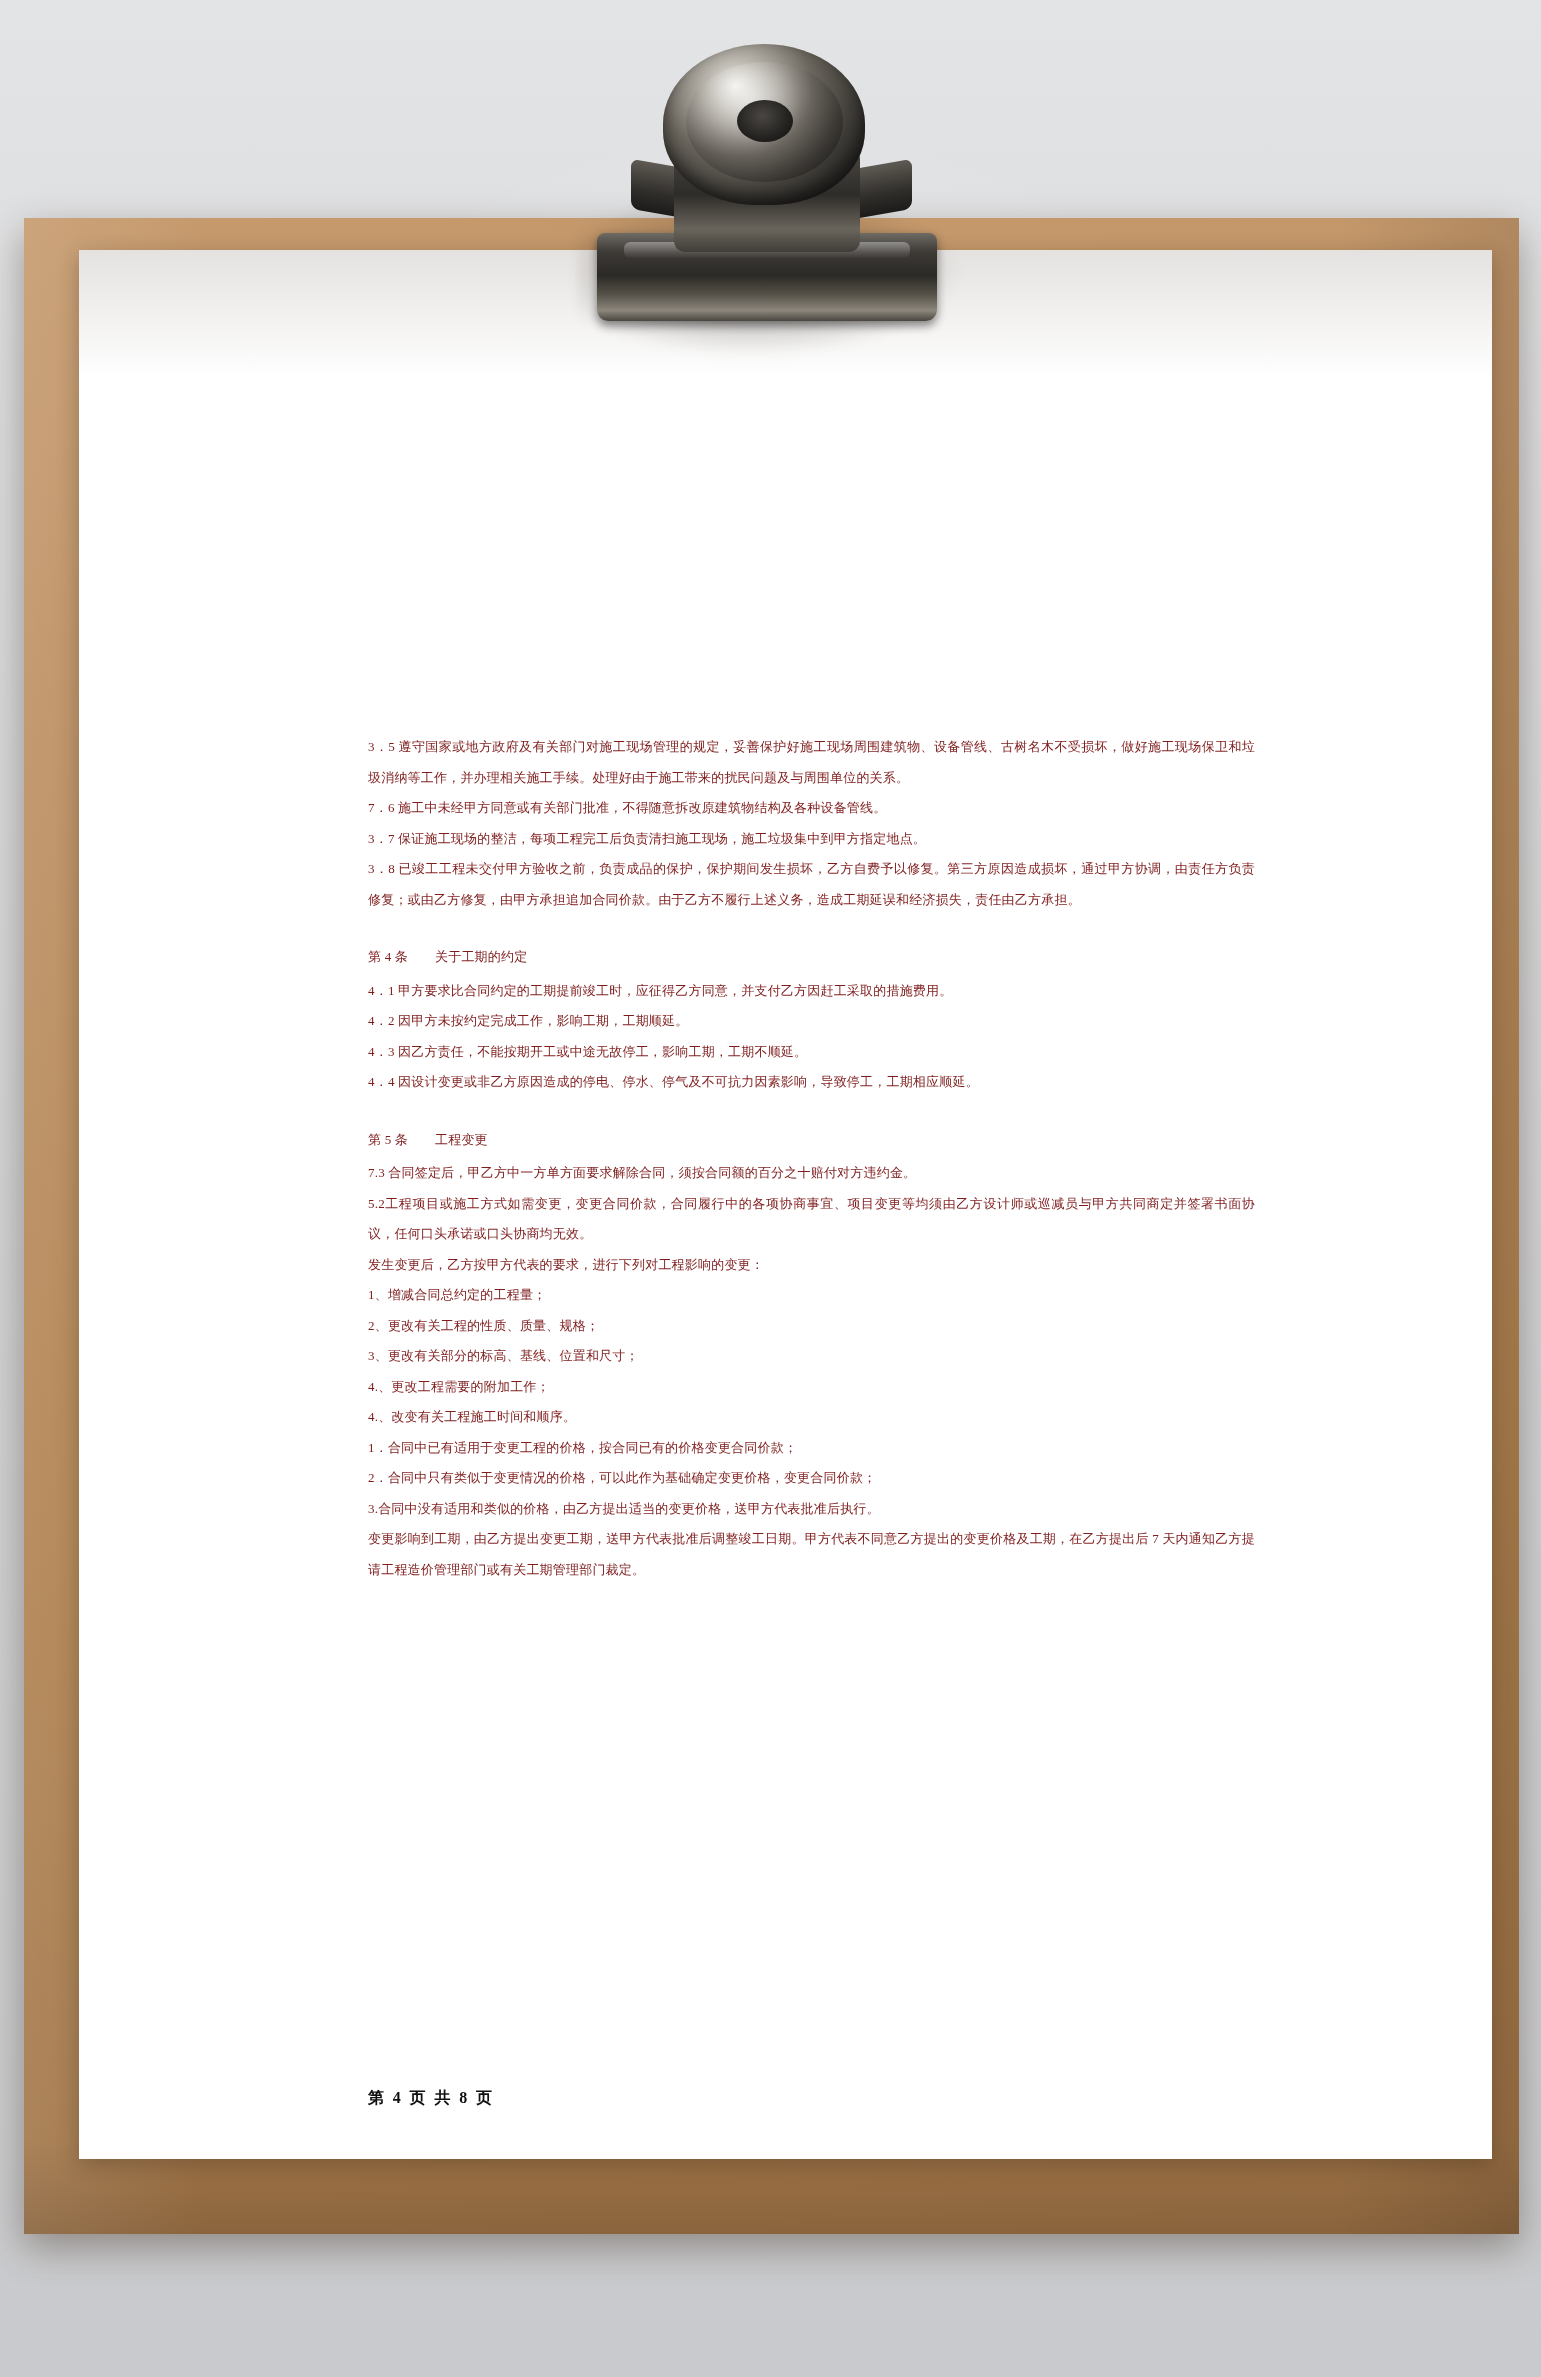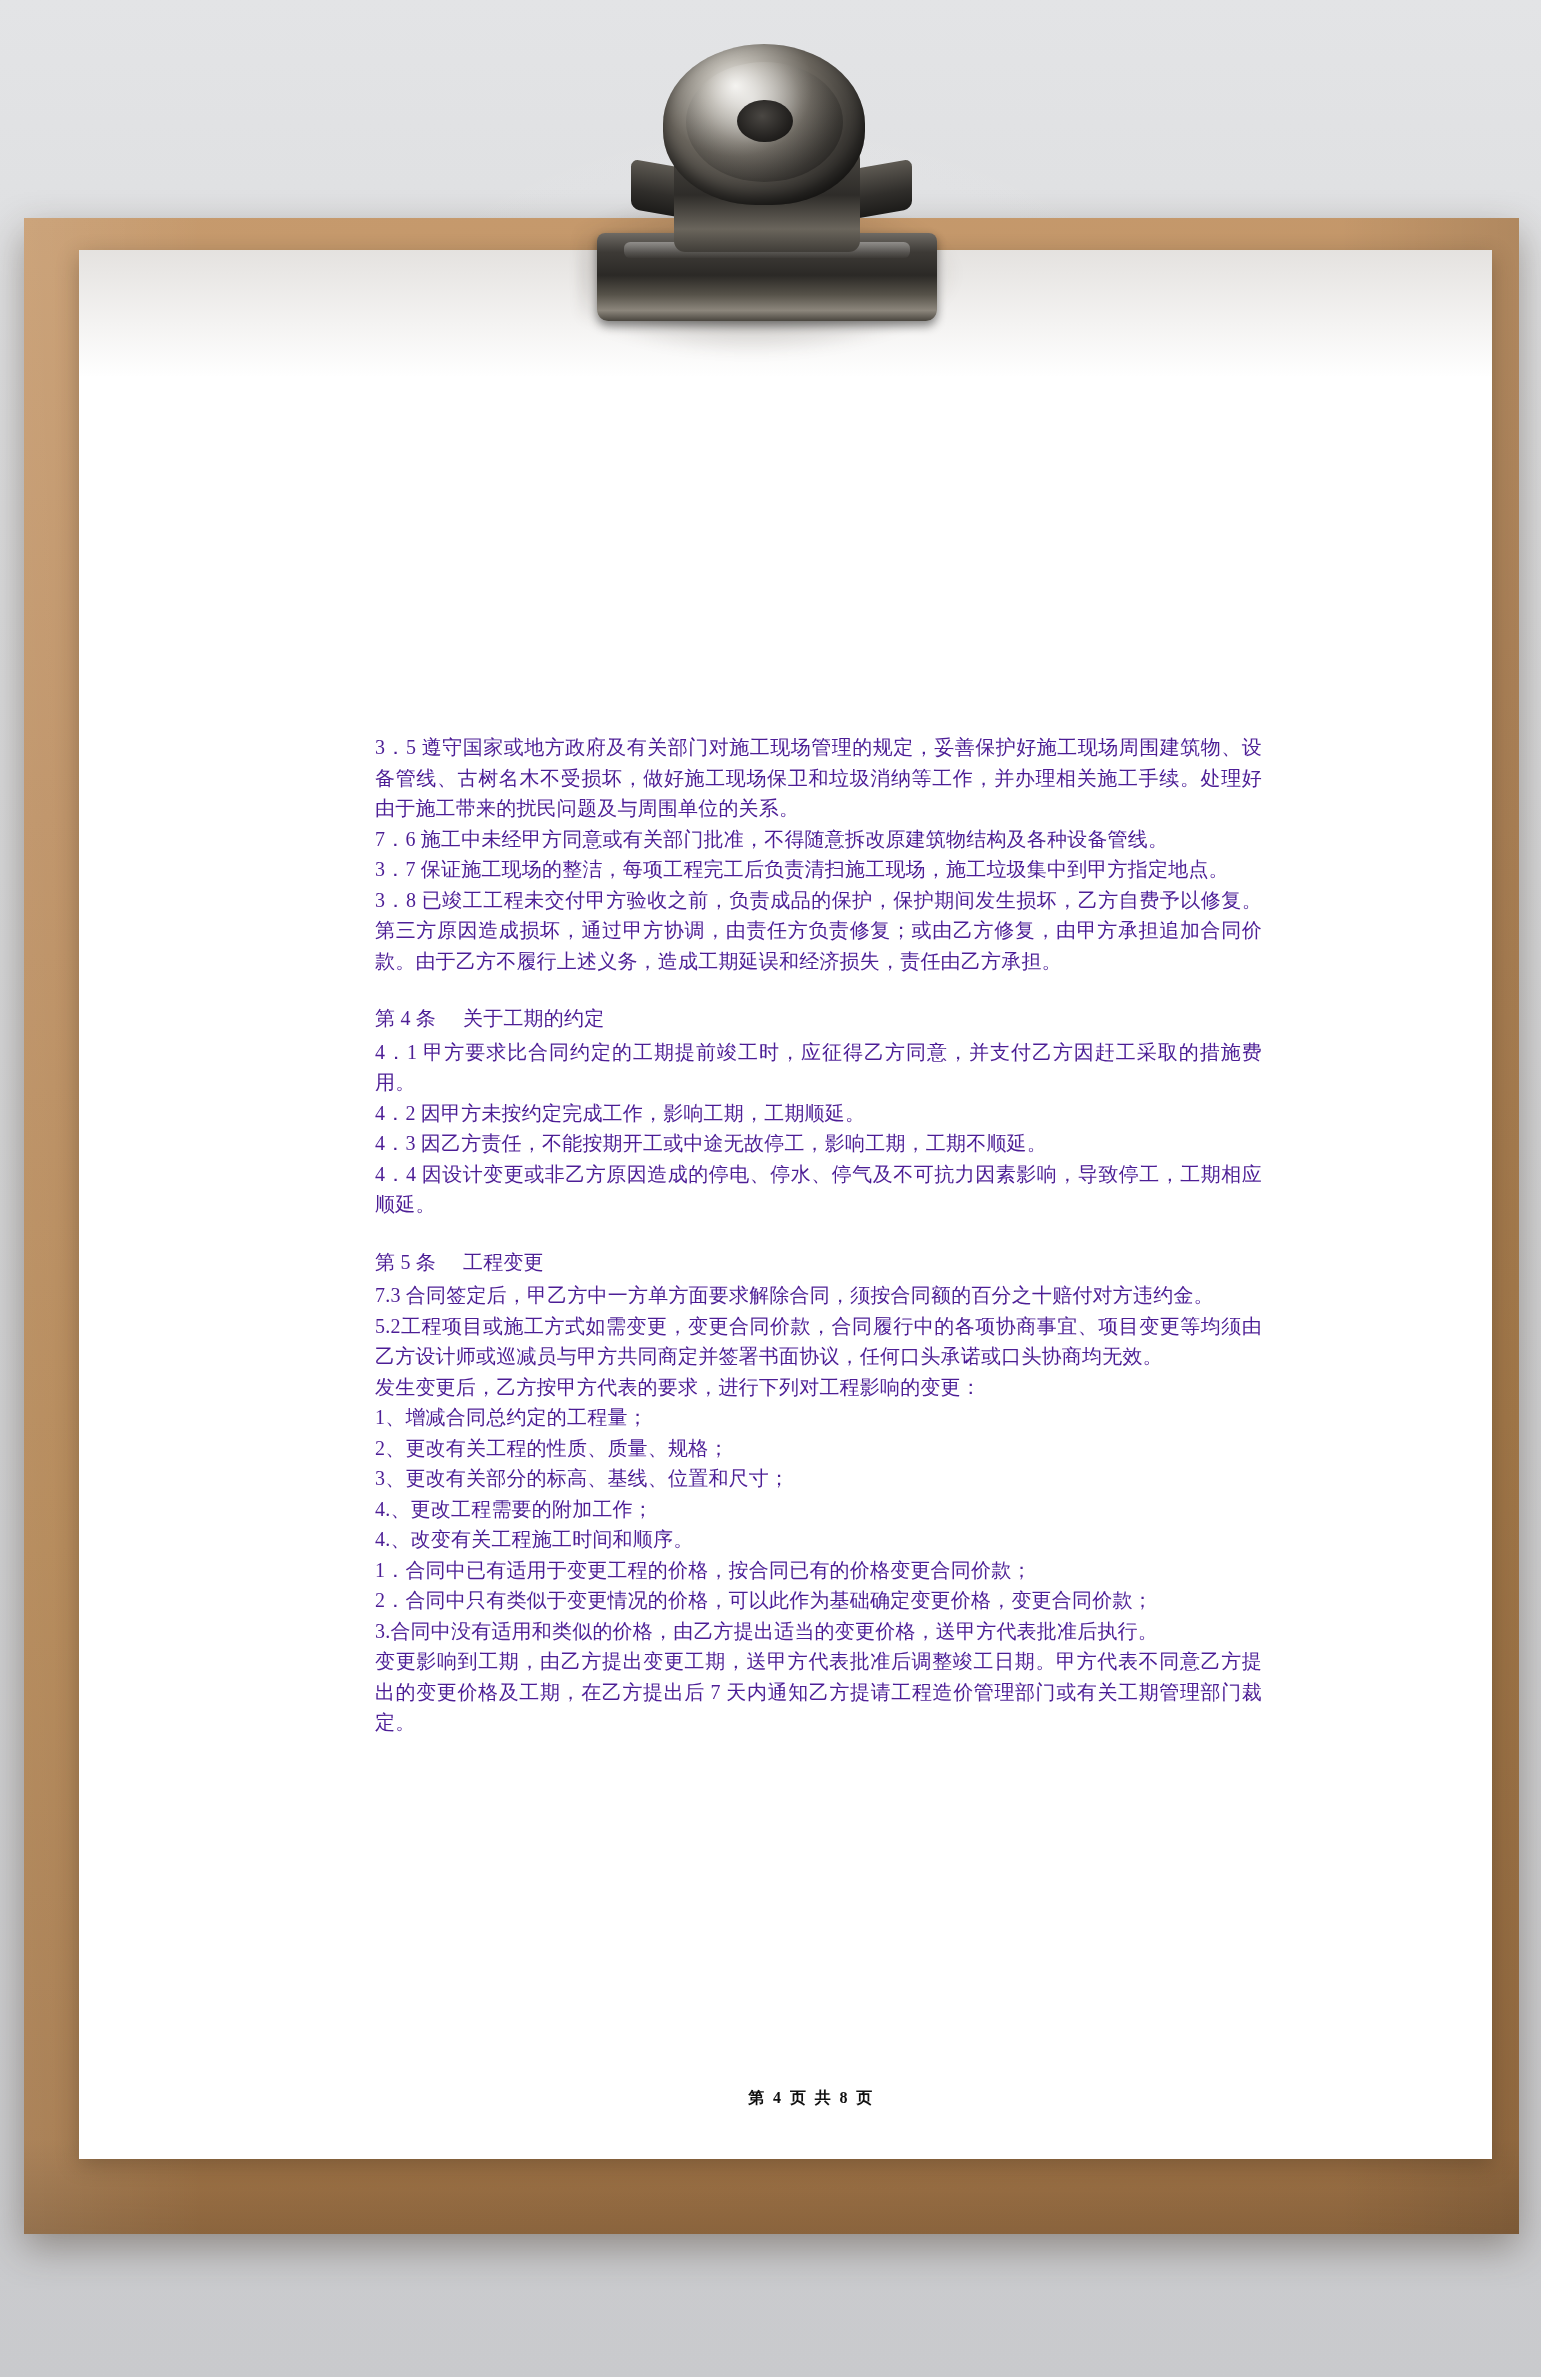--- a/index.html
+++ b/index.html
@@ -148,25 +148,25 @@
     height: 50px;
     background: linear-gradient(180deg, #5e5a53 0%, #302e2b 60%, #1c1b19 100%);
     border-radius: 8px;
   }
   .clip-left-tab { left: 77px; transform: skewY(10deg); }
   .clip-right-tab { left: 299px; transform: skewY(-10deg); }
 
   
   .doc {
     position: absolute;
-    left: 296px;
+    left: 289px;
     top: 482px;
     width: 887px;
-    color: #4c1d95;
-    font-size: 20px;
+    color: #7f1d1d;
+    font-size: 13px;
     line-height: 30.5px;
     letter-spacing: 0.2px;
   }
   .doc p {
     margin: 0;
     text-align: justify;
     text-justify: inter-ideograph;
   }
   .sec-head {
     font-weight: normal;
@@ -177,21 +177,20 @@
     margin-left: 27px;
   }
   .blk {
     margin-bottom: 0;
   }
   .footer {
     position: absolute;
     left: 289px;
     top: 1838px;
     width: 887px;
-    text-align: center;
     font-size: 16px;
     font-weight: bold;
     letter-spacing: 2.4px;
     color: #101010;
   }
 </style>
 </head>
 <body>
 
 <div class="backdrop"></div>

